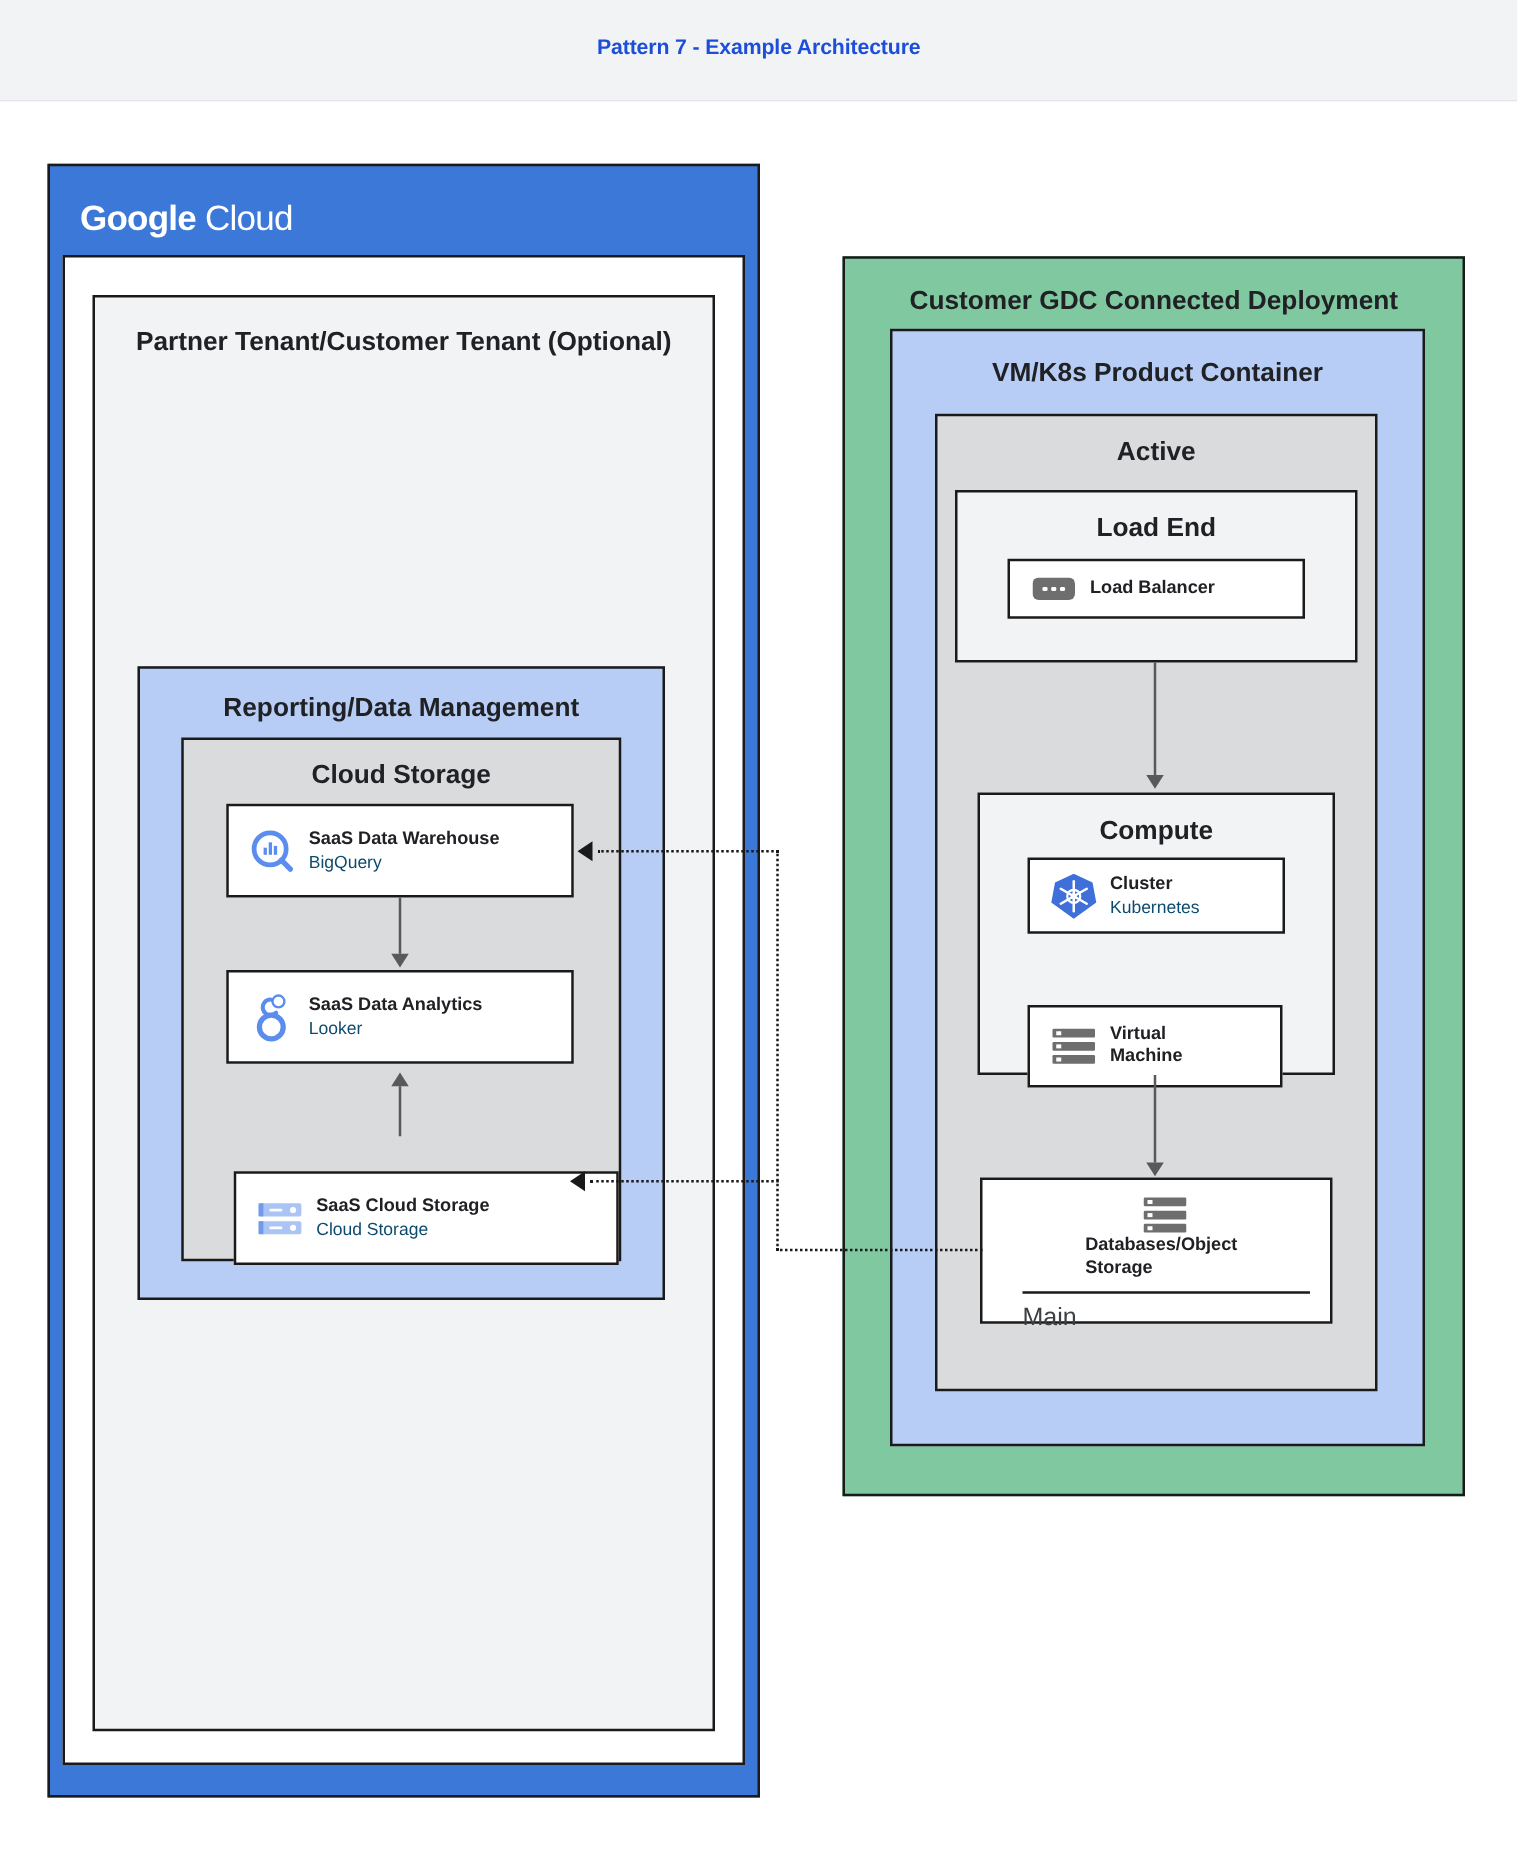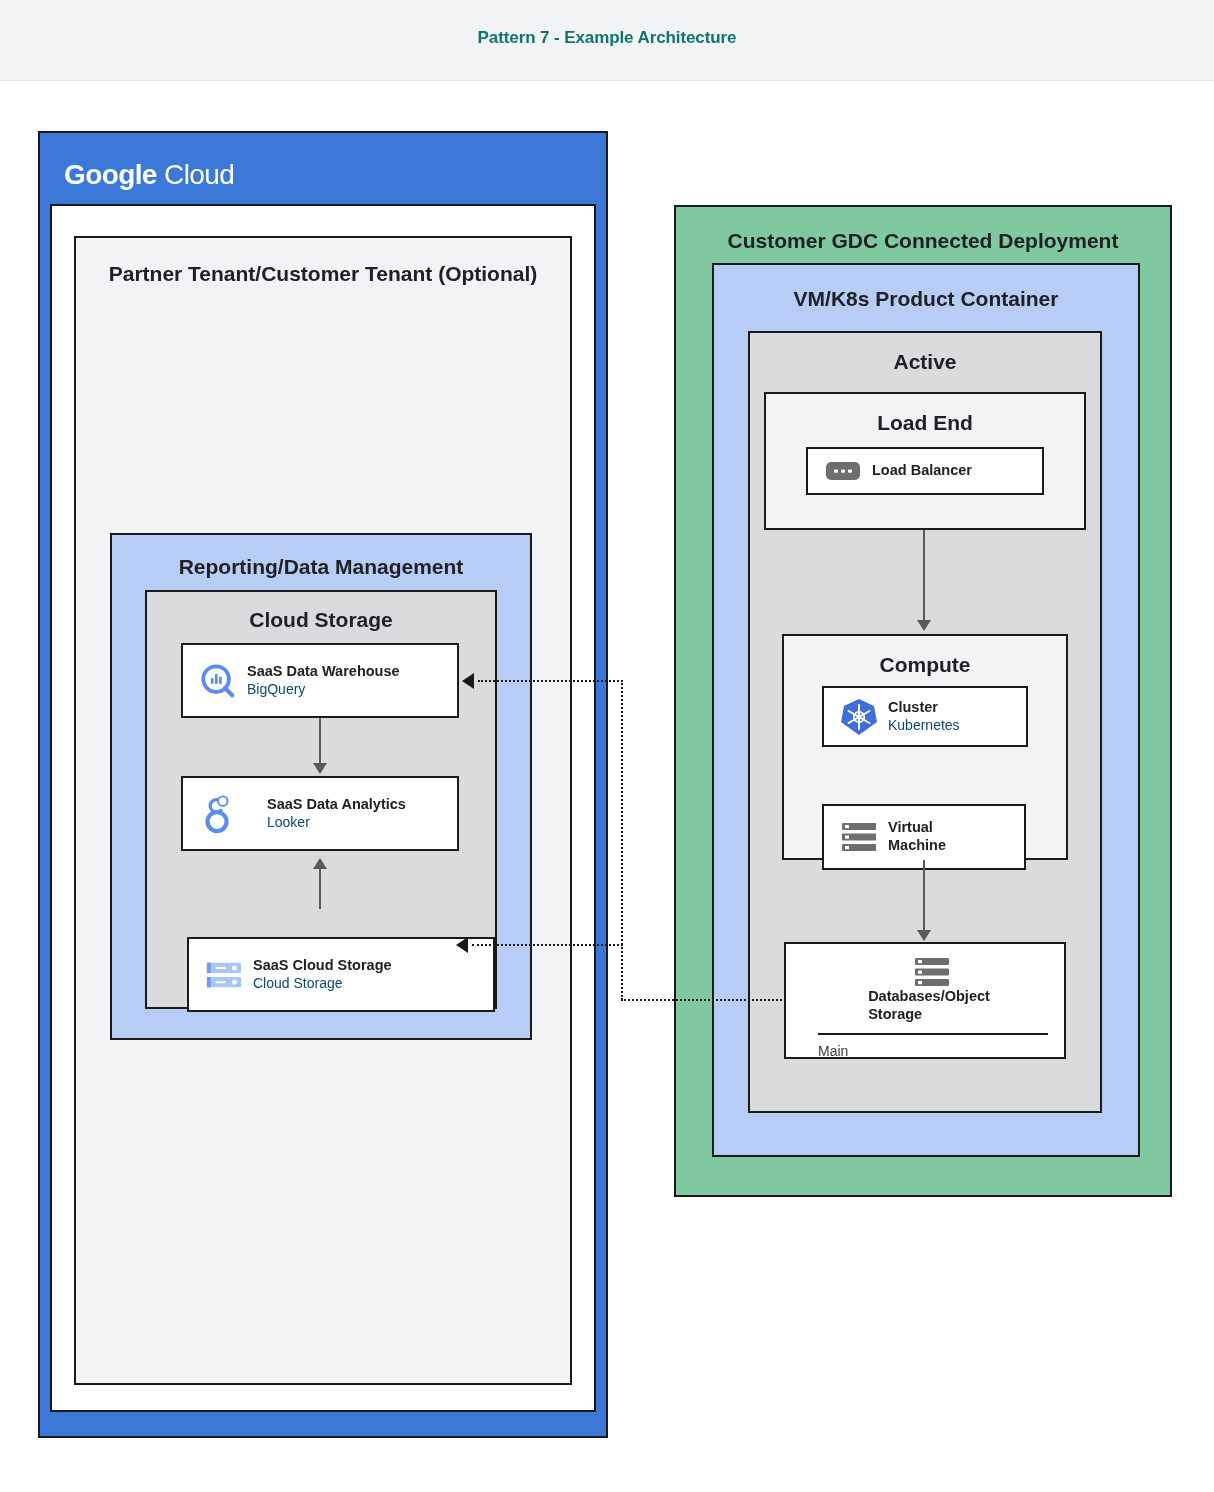--- a/index.html
+++ b/index.html
@@ -26,21 +26,21 @@
     box-sizing: border-box;
   }
   .header-title {
     position: absolute;
     left: 0; top: 28px;
     width: 1214px;
     text-align: center;
     font-size: 17px;
     font-weight: bold;
     letter-spacing: -0.1px;
-    color: #0f766e;
+    color: #1d4ed8;
   }
 
   
   .box {
     position: absolute;
     box-sizing: border-box;
     border: 2px solid #1a1a1a;
   }
   .box-title {
     position: absolute;
@@ -64,21 +64,21 @@
   #tenant .box-title { top: 24px; }
 
   #reporting  { left: 110px; top: 533px;  width: 422px; height: 507px; background: #b8cdf5; }
   #reporting .box-title { top: 20px; }
 
   #cloudstore { left: 145px; top: 590px;  width: 352px; height: 419px; background: #d9dbdd; }
   #cloudstore .box-title { top: 16px; }
 
   
   #node-bq     { left: 181px; top: 643px; width: 278px; height: 75px; background: #ffffff; }
-  #node-looker { left: 181px; top: 776px; width: 278px; height: 75px; background: #ffffff; gap: 20px; }
+  #node-looker { left: 181px; top: 776px; width: 278px; height: 75px; background: #ffffff; }
   #node-gcs    { left: 187px; top: 937px; width: 308px; height: 75px; background: #ffffff; }
 
   
   #gdc        { left: 674px; top: 205px;  width: 498px; height: 992px; background: #80c8a0; }
   #gdc .box-title { top: 22px; }
 
   #vmk8s      { left: 712px; top: 263px;  width: 428px; height: 894px; background: #b8cdf5; }
   #vmk8s .box-title { top: 22px; }
 
   #active     { left: 748px; top: 331px;  width: 354px; height: 782px; background: #d9dbdd; }
@@ -132,21 +132,21 @@
     align-items: center;
     padding-top: 12px;
     flex-direction: column;
   }
   .db-divider {
     height: 0;
     border-top: 2px solid #1a1a1a;
     margin: 10px 16px 0 32px;
   }
   .db-sub {
-    font-size: 14px;
+    font-size: 20px;
     color: #3c4043;
     margin: 8px 0 0 32px;
   }
 
   
   .conn { position: absolute; }
   .vline { background: #595959; width: 2px; }
   .arrow-down {
     width: 0; height: 0;
     border-left: 7px solid transparent;

